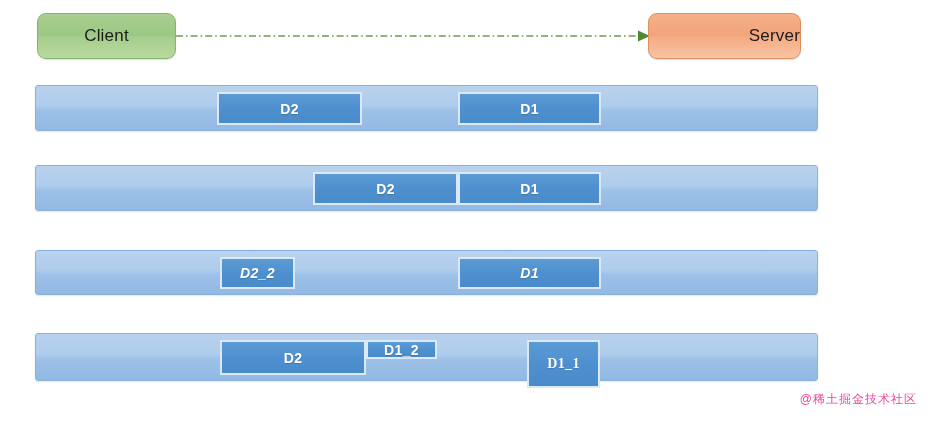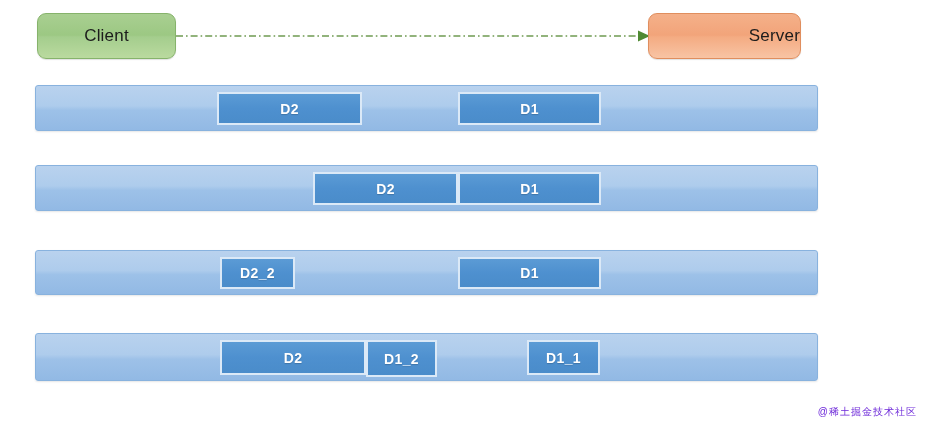--- a/index.html
+++ b/index.html
@@ -46,43 +46,43 @@
     left:35px;width:783px;
     box-sizing:border-box;
     border-radius:3px;
     background:linear-gradient(180deg,#b9d2ee 0%,#aeccec 45%,#9dc1e8 55%,#92b9e4 100%);
     border:1px solid #88b2de;
     box-shadow:0 1px 2px rgba(0,0,0,.10);
     padding-left:48px;
   }
   .band-1{top:85px;height:46px;}
   .band-2{top:165px;height:46px;}
-  .band-3{top:250px;height:45px;}
+  .band-3{top:250px;height:45px;font-style:italic;}
   .band-4{top:333px;height:48px;}
 
   
   .seg{
     position:absolute;
     box-sizing:border-box;
     background:linear-gradient(180deg,#5b9bd5 0%,#4e90cf 50%,#4a8cca 100%);
     border:2px solid #dbe9f7;
     display:flex;align-items:center;justify-content:center;
     color:#ffffff;
     font-size:14px;
     font-weight:bold;
     letter-spacing:.4px;
     text-shadow:0 1px 1px rgba(0,0,0,.18);
   }
 
   
   .watermark{
     position:absolute;
-    right:14px;bottom:4px;
-    font-size:10px;
-    color:#6d28d9;
+    right:14px;bottom:15px;
+    font-size:12px;
+    color:#ec4899;
     letter-spacing:1px;
     white-space:nowrap;
     user-select:none;
   }
 </style>
 </head>
 <body>
 
 <div id="stage">
 
@@ -111,19 +111,19 @@
     <div class="seg" style="left: 422px; width: 143px; top: 6px; height: 33px;">D1</div>
   </div>
 
   <div class="band band-3">
     <div class="seg" style="left: 184px; width: 75px; top: 6px; height: 32px;">D2_2</div>
     <div class="seg" style="left: 422px; width: 143px; top: 6px; height: 32px;">D1</div>
   </div>
 
   <div class="band band-4">
     <div class="seg" style="left: 184px; width: 146px; top: 6px; height: 35px;">D2</div>
-    <div class="seg" style="left: 330px; width: 71px; top: 6px; height: 37px;">D1_2</div>
-    <div class="seg" style="left: 491px; width: 73px; top: 6px; height: 35px;">D1_1</div>
+    <div class="seg" style="left: 330px; width: 71px; top: 6px; height: 19px;">D1_2</div>
+    <div class="seg" style="left: 491px; width: 73px; top: 6px; height: 48px; font-family: Liberation Serif, serif;">D1_1</div>
   </div>
 
   <div class="watermark">@稀土掘金技术社区</div>
 
 </div>
 
 </body></html>

